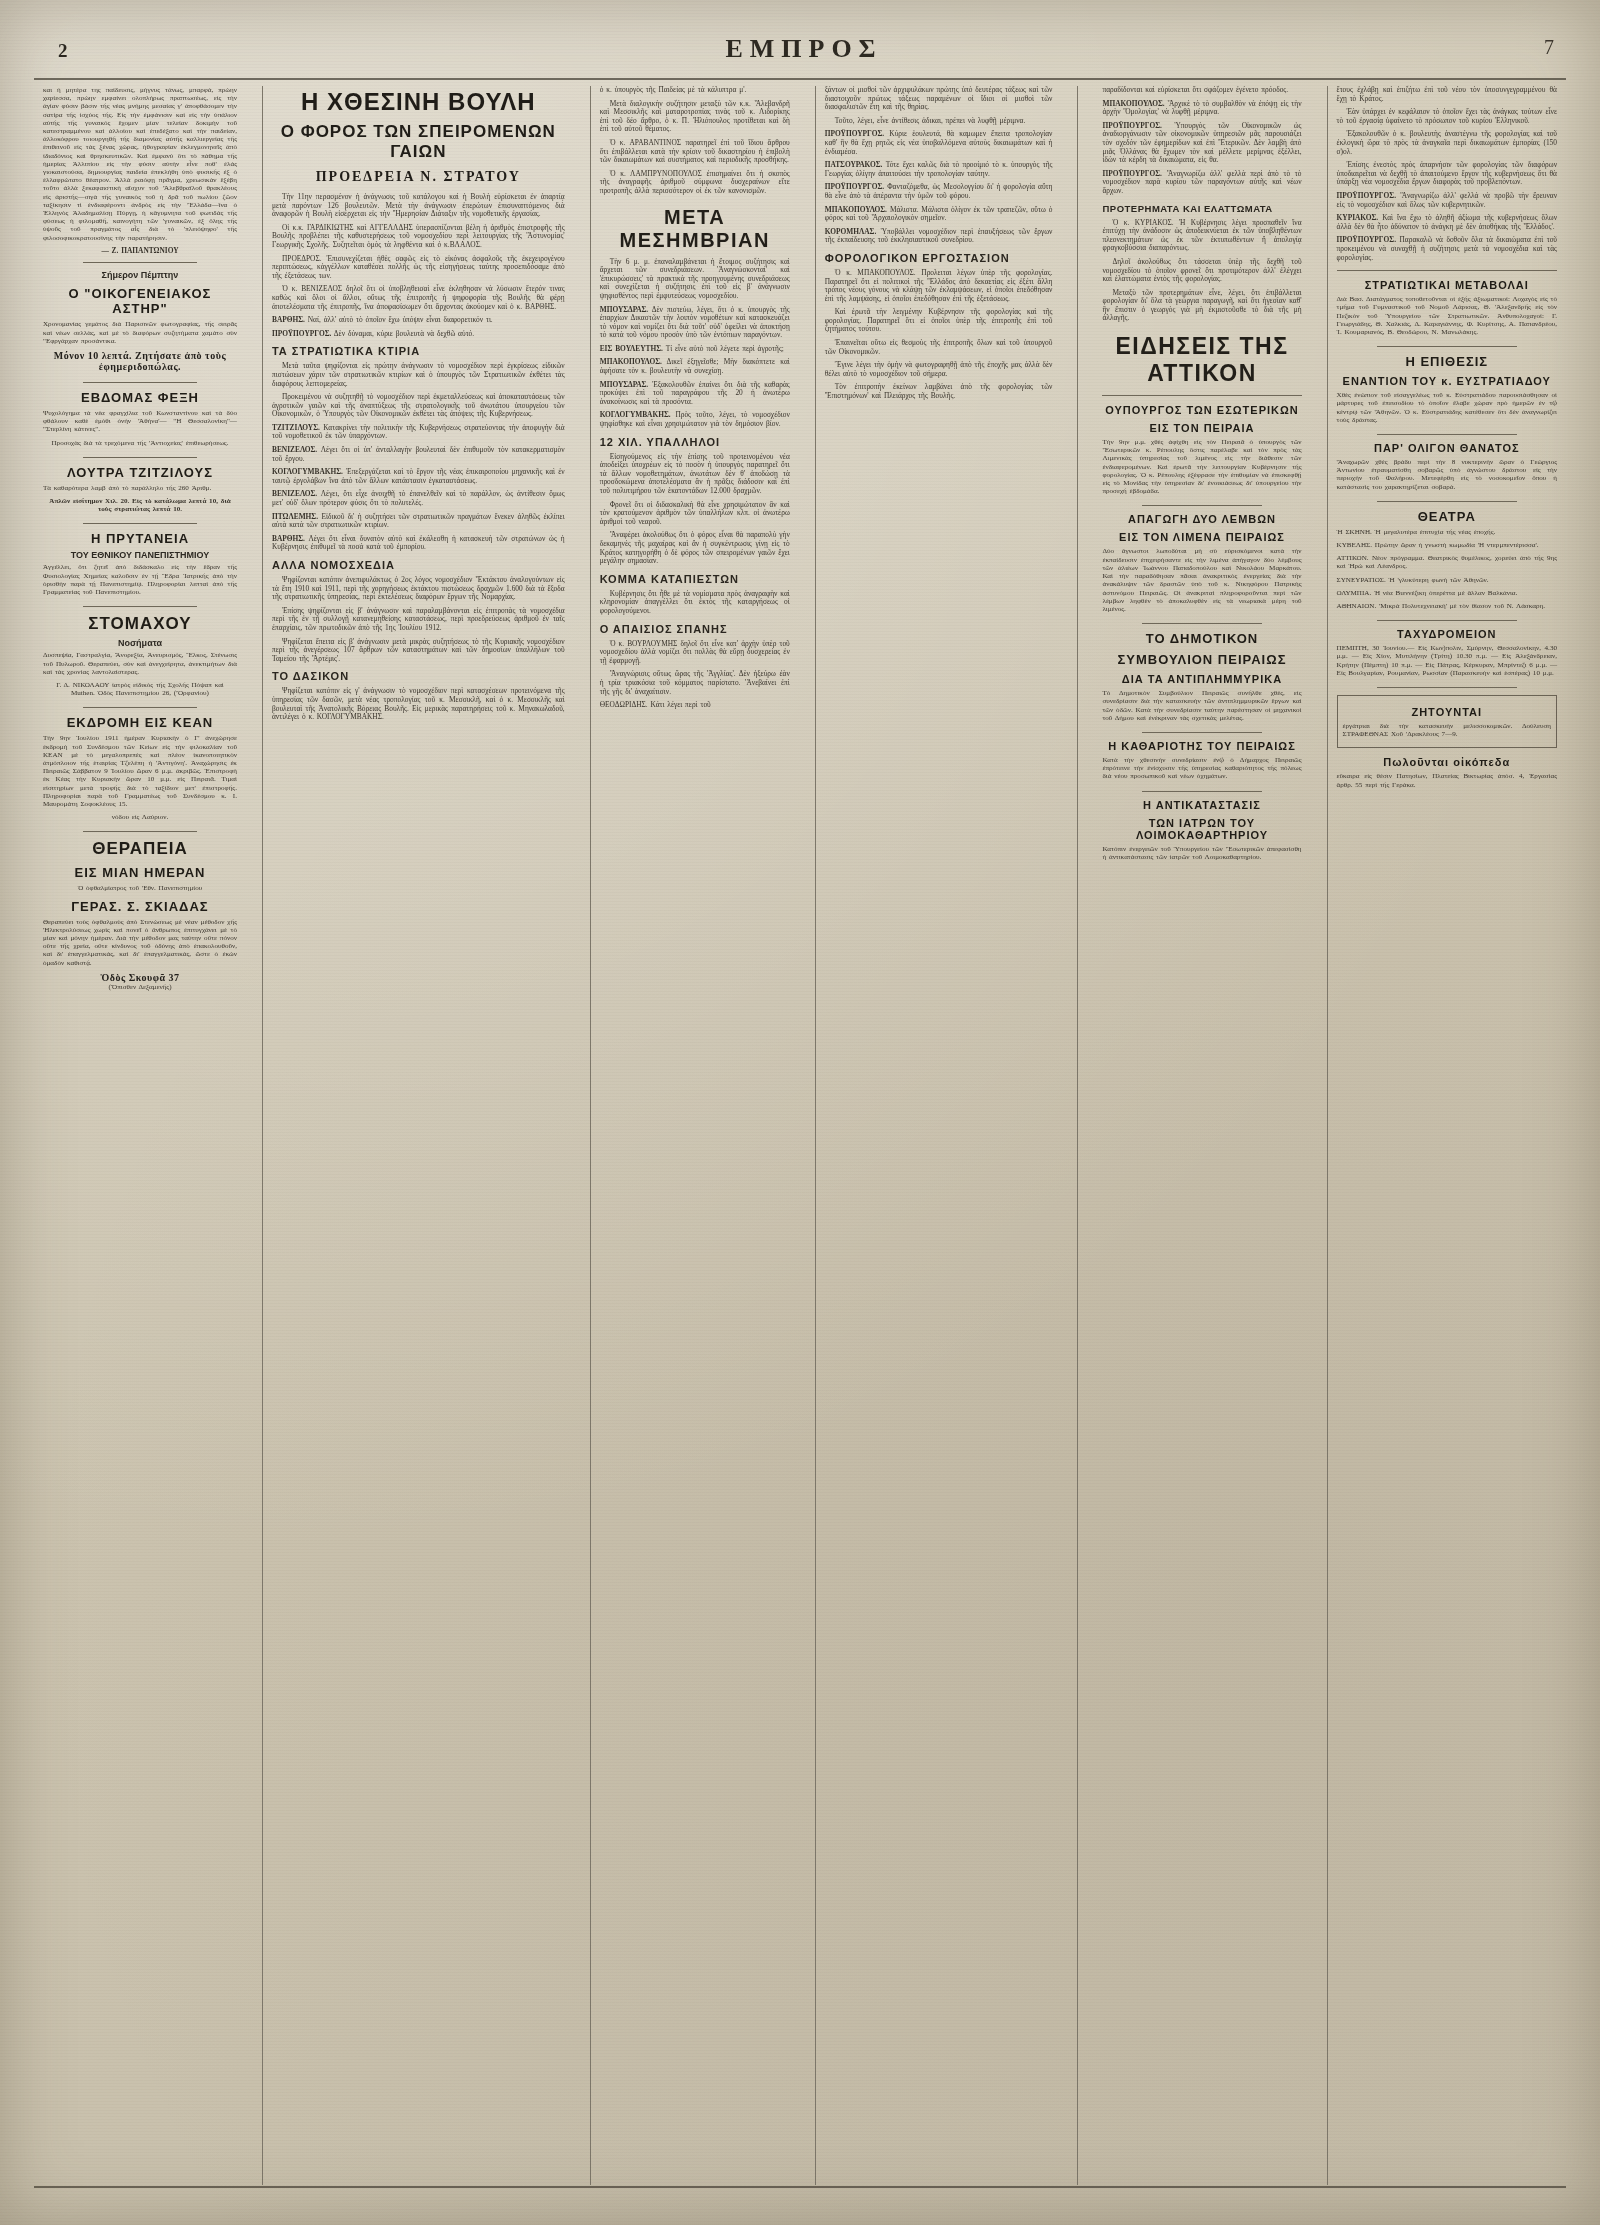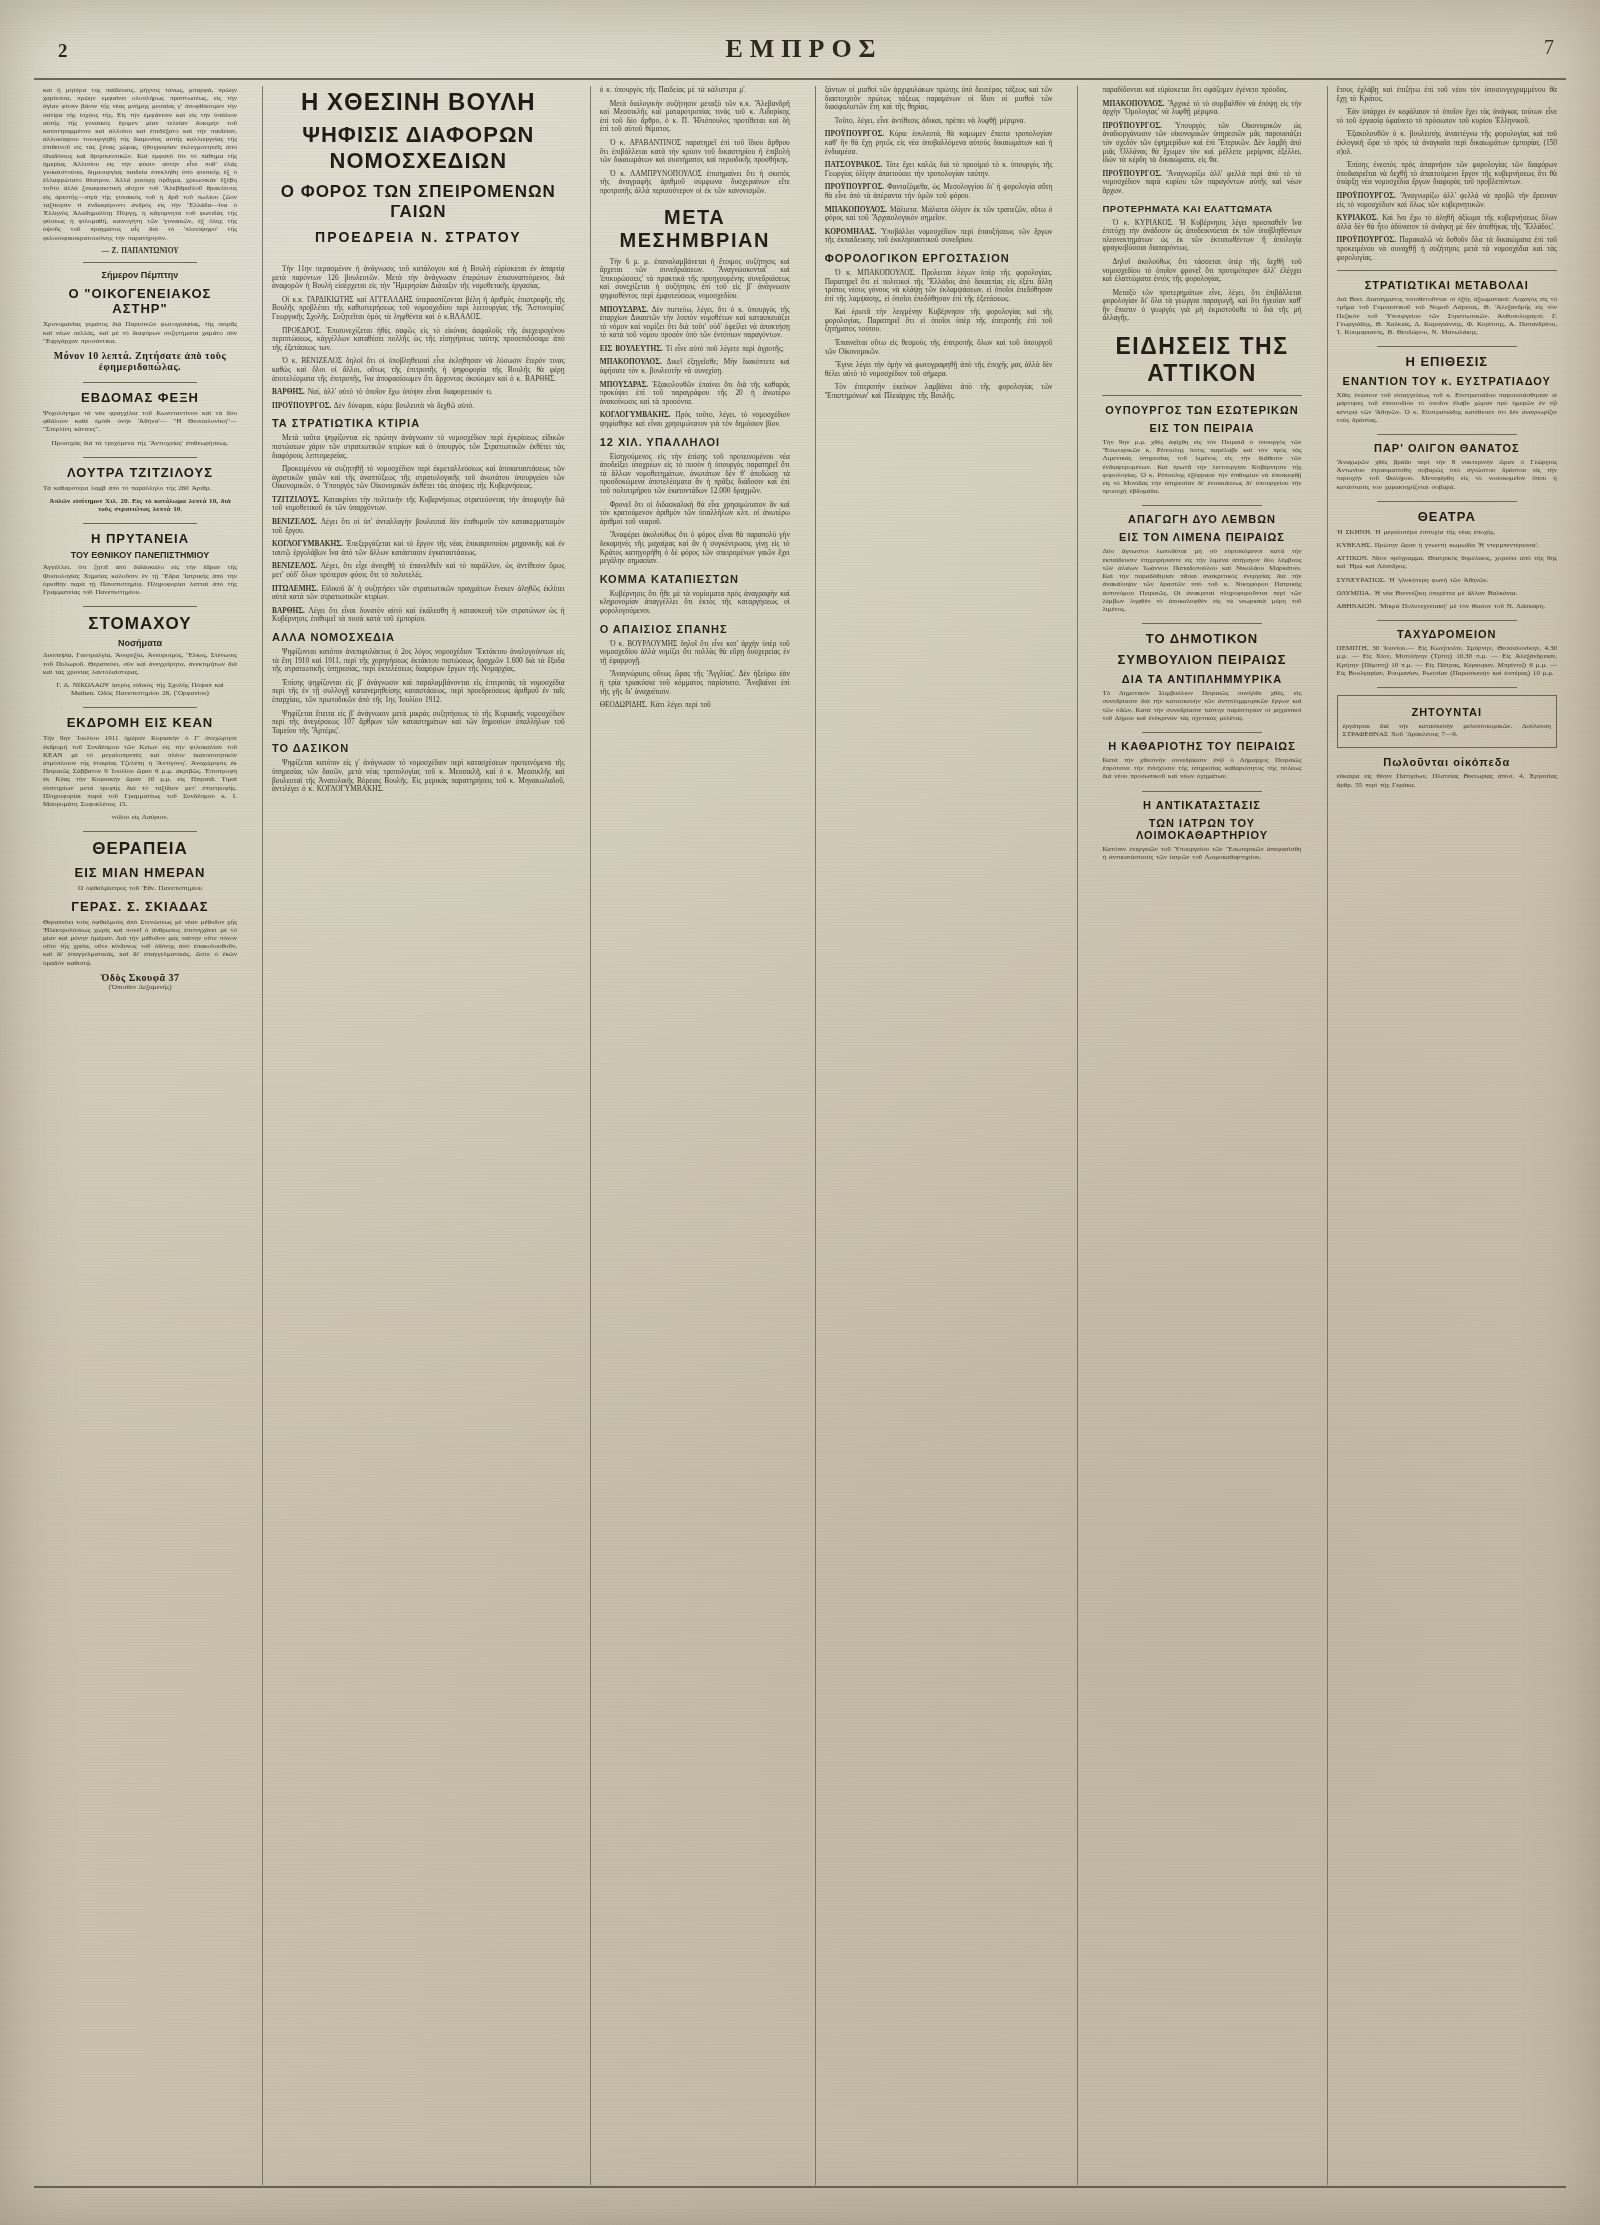--- a/index.html
+++ b/index.html
@@ -103,21 +103,21 @@
   .hd-main {
     text-align: center;
     font-weight: bold;
     letter-spacing: 1px;
     color: #201d18;
     font-family: "Liberation Sans", sans-serif;
   }
   .hl1 { font-size: 24px; margin: 2px 0 6px; }
   .hl2 { font-size: 22px; margin: 0 0 8px; }
   .hl3 { font-size: 17px; margin: 0 0 7px; }
-  .hl4 { font-size: 14px; margin: 0 0 20px; letter-spacing: 2px; }
+  .hl4 { font-size: 14px; margin: 0 0 8px; letter-spacing: 2px; font-family: Liberation Serif, serif; }
 
   .sub-center {
     text-align: left;
     font-weight: bold;
     font-size: 11px;
     letter-spacing: 1px;
     margin: 7px 0 5px;
     color: #2a261f;
     font-family: "Liberation Sans", sans-serif;
   }
@@ -265,21 +265,20 @@
         <div class="body-text tight center">Ὁ ὁφθαλμίατρος τοῦ 'Εθν. Πανεπιστημίου</div>
         <div class="ad-title sm">ΓΕΡΑΣ. Σ. ΣΚΙΑΔΑΣ</div>
         <div class="body-text tight">Θεραπεύει τοὺς ὀφθαλμοὺς ἀπὸ Στενώσεως μὲ νέαν μέθοδον χῆς 'Ηλεκτρολύσεως χωρὶς καὶ πονεῖ ὁ ἄνθρωπος ἐπιτυγχάνει μὲ τὸ μίαν καὶ μόνην ἡμέραν. Διὰ τὴν μέθοδον μας ταύτην οὔτε πόνον οὔτε τῆς χρεία, οὔτε κίνδυνος τοῦ ὁδύνης ἀπὸ ἐπακολουθοῦν, καὶ δι' ἐπαγγελματικάς, καὶ δι' ἐπαγγελματικάς, ὥστε ὁ ἐκὼν ὁμαδὸν καθιστᾷ.</div>
         <div class="ad-foot">Ὁδὸς Σκουφᾶ 37</div>
         <div class="body-text tight center">(Ὄπισθεν Δεξαμενῆς)</div>
       </div>
     </div>
 
     <div class="col c2">
       <div class="hd-main hl1">Η ΧΘΕΣΙΝΗ ΒΟΥΛΗ</div>
-      <div class="hd-main hl2">ΨΗΦΙΣΙΣ ΔΙΑΦΟΡΩΝ ΝΟΜΟΣΧΕΔΙΩΝ</div>
       <div class="hd-main hl3">Ο ΦΟΡΟΣ ΤΩΝ ΣΠΕΙΡΟΜΕΝΩΝ ΓΑΙΩΝ</div>
       <div class="hd-main hl4">ΠΡΟΕΔΡΕΙΑ Ν. ΣΤΡΑΤΟΥ</div>
 
       <div class="body-text ind">Τὴν 11ην περασμένον ἡ ἀνάγνωσις τοῦ κατάλογου καὶ ἡ Βουλὴ εὑρίσκεται ἐν ἀπαρτίᾳ μετὰ παρόντων 126 βουλευτῶν. Μετὰ τὴν ἀνάγνωσιν ἐπερώτων ἐπισυναπτόμενος διὰ ἀναφορῶν ἡ Βουλὴ εἰσέρχεται εἰς τὴν 'Ἡμερησίαν Διάταξιν τῆς νομοθετικῆς ἐργασίας.</div>
       <div class="body-text ind">Οἱ κ.κ. ΓΑΡΔΙΚΙΩΤΗΣ καὶ ΑΓΓΕΛΛΔΗΣ ὑπερασπίζονται βέλη ἡ ἀριθμὸς ἐπιστροφῆς τῆς Βουλῆς προβλέπει τῆς καθυστερήσεως τοῦ νομοσχεδίου περὶ λειτουργίας τῆς 'Ἀστυνομίας' Γεωργικῆς Σχολῆς. Συζητεῖται ὁμὸς τὰ ληφθέντα καὶ ὁ κ.ΒΛΑΛΟΣ.</div>
       <div class="body-text ind">ΠΡΟΕΔΡΟΣ. Ἐπισυνεχίζεται ἠθὲς σαφῶς εἰς τὸ εἰκόνας ἀσφαλοῦς τῆς ἐκεχειρογένου περιπτώσεως, κἀγγέλλων καταθέσει πολλῆς ὡς τῆς εἰσηγήσεως ταύτης προσεπιδόσαμε ἀπὸ τῆς ἐξετάσεως των.</div>
       <div class="body-text ind">Ὁ κ. ΒΕΝΙΖΕΛΟΣ δηλοῖ ὅτι οἱ ὑποβληθεισαὶ εἶνε ἐκληθησαν νὰ λύσωσιν ἕτερόν τινας καθὼς καὶ ὅλοι οἱ ἄλλοι, οὔτως τῆς ἐπιτροπῆς ἡ ψηφοφορία τῆς Βουλῆς θὰ φέρῃ ἀποτελέσματα τῆς ἐπιτροπῆς, ἵνα ἀποφασίσωμεν ὅτι ἄρχοντας ἀκούομεν καὶ ὁ κ. ΒΑΡΘΗΣ.</div>
 
       <div class="body-text">
         <span class="b">ΒΑΡΘΗΣ.</span>

